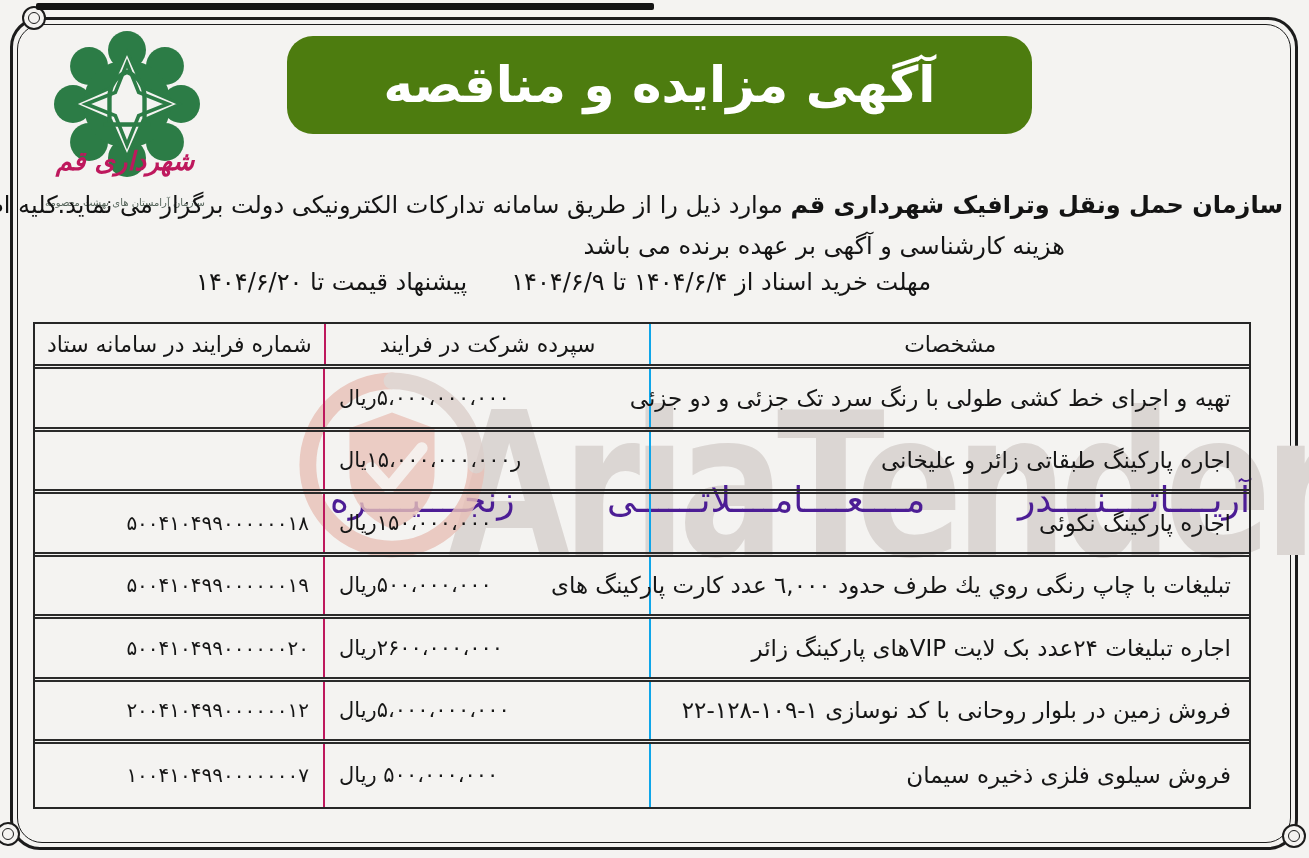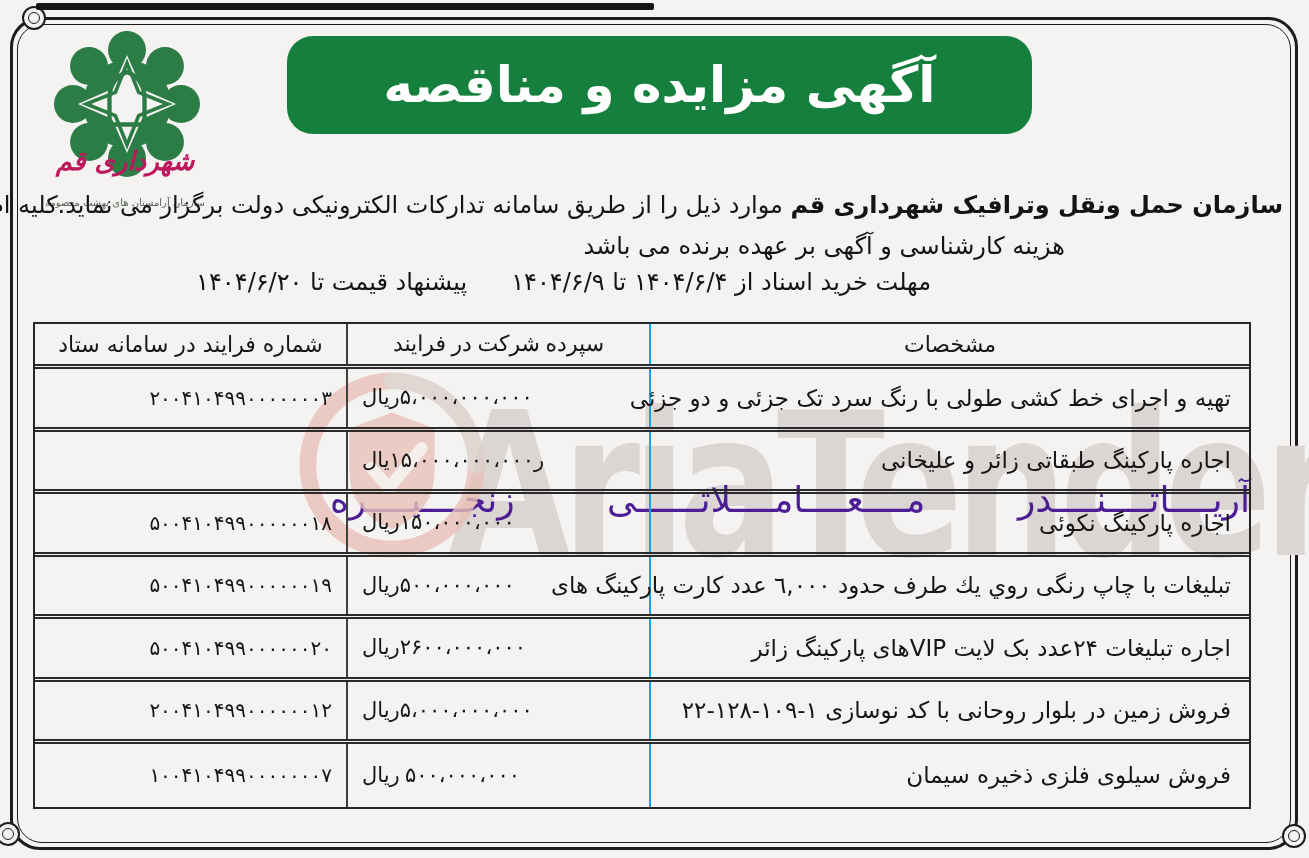--- a/index.html
+++ b/index.html
@@ -28,21 +28,21 @@
   
   .emblem { left:54px; top:30px; width:146px; height:148px; z-index:2; }
   .calligraphy { left:30px; top:146px; width:190px; text-align:center;
                  font-size:26px; font-weight:bold; font-style:italic;
                  color:#be185d; z-index:2; white-space:nowrap; }
   .logo-sub { left:36px; top:197px; width:178px; text-align:center;
               font-size:10px; color:#55645a; z-index:2; white-space:nowrap; }
 
   
   .banner { left:287px; top:36px; width:745px; height:98px;
-            background:#15803d; border-radius:26px; z-index:2;
+            background:#4d7c0f; border-radius:26px; z-index:2;
             display:flex; align-items:center; justify-content:center; }
   .banner span { color:#ffffff; font-size:50px; font-weight:bold; direction:rtl; }
 
   
   .intro-line { direction:rtl; font-size:24px; color:#141414; white-space:nowrap; z-index:2; }
   .il1 { right:26px;  top:191px; }
   .il2 { right:244px; top:232px; }
   .il3 { right:378px; top:268px; }
   .lead { font-weight:bold; }
   .l3gap { display:inline-block; width:44px; }
@@ -61,23 +61,23 @@
   .tbl { left:33px; top:322px; width:1218px; direction:rtl;
          border:2.5px solid #262626; z-index:2; background:transparent; }
   .trow { display:flex; border-bottom:5px double #2a2a2a; }
   .trow:last-child { border-bottom:none; }
   .thead { height:45px; }
   .tdata { height:62.5px; }
   .cell { display:flex; align-items:center; overflow:visible; }
   .c-spec { width:600px; border-left:2px solid #0ea5e9;
             justify-content:flex-start; padding-right:18px;
             font-size:23px; white-space:nowrap; }
-  .c-dep  { width:303px; border-left:2px solid #404040;
+  .c-dep  { width:326px; border-left:2px solid #be185d;
             justify-content:flex-end; padding-left:14px;
-            font-size:21px; white-space:nowrap;font-family:Liberation Serif, serif; }
+            font-size:21px; white-space:nowrap; }
   .c-num  { flex:1; justify-content:flex-start; padding-right:14px;
             font-size:20px; letter-spacing:1px; white-space:nowrap; }
   .thead .cell { justify-content:center; padding:12px; font-size:22px; }
 </style>
 </head>
 <body>
 
 <div class="abs topbar"></div>
 
 <div class="abs frame">
@@ -135,21 +135,20 @@
 <div class="abs tbl">
   <div class="trow thead">
     <div class="cell c-spec">مشخصات</div>
     <div class="cell c-dep">سپرده شرکت در فرایند</div>
     <div class="cell c-num">شماره فرایند در سامانه ستاد</div>
   </div>
 
   <div class="trow tdata">
     <div class="cell c-spec">تهیه و اجرای خط کشی طولی با رنگ سرد تک جزئی و دو جزئی</div>
     <div class="cell c-dep">۵،۰۰۰،۰۰۰،۰۰۰ریال</div>
-    <div class="cell c-num">۲۰۰۴۱۰۴۹۹۰۰۰۰۰۰۰۳</div>
   </div>
   <div class="trow tdata">
     <div class="cell c-spec">اجاره پارکینگ طبقاتی زائر و علیخانی</div>
     <div class="cell c-dep">ر۱۵،۰۰۰،۰۰۰،۰۰۰یال</div>
   </div>
   <div class="trow tdata">
     <div class="cell c-spec">اجاره پارکینگ نکوئی</div>
     <div class="cell c-dep">۱۵۰،۰۰۰،۰۰۰ریال</div>
     <div class="cell c-num">۵۰۰۴۱۰۴۹۹۰۰۰۰۰۰۱۸</div>
   </div>

